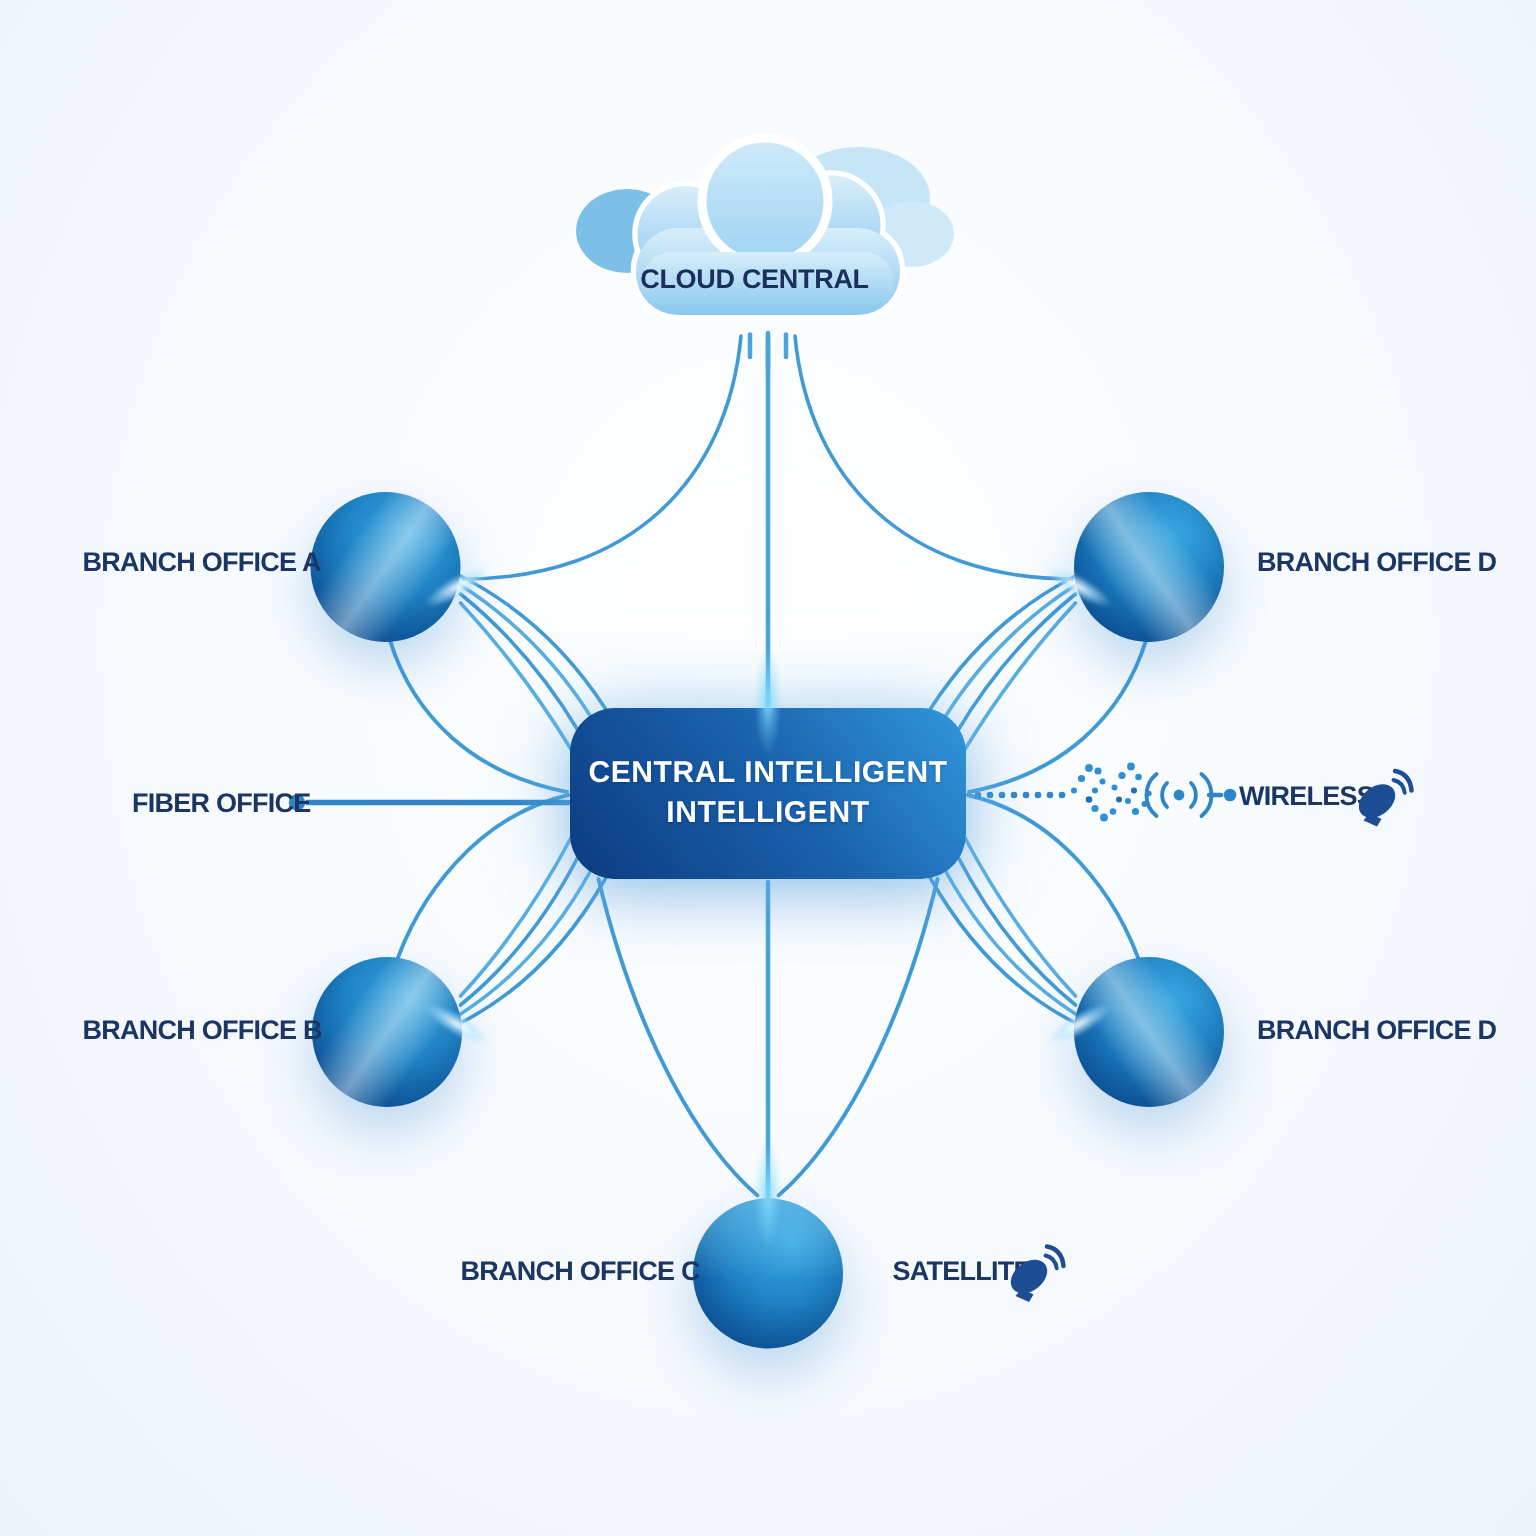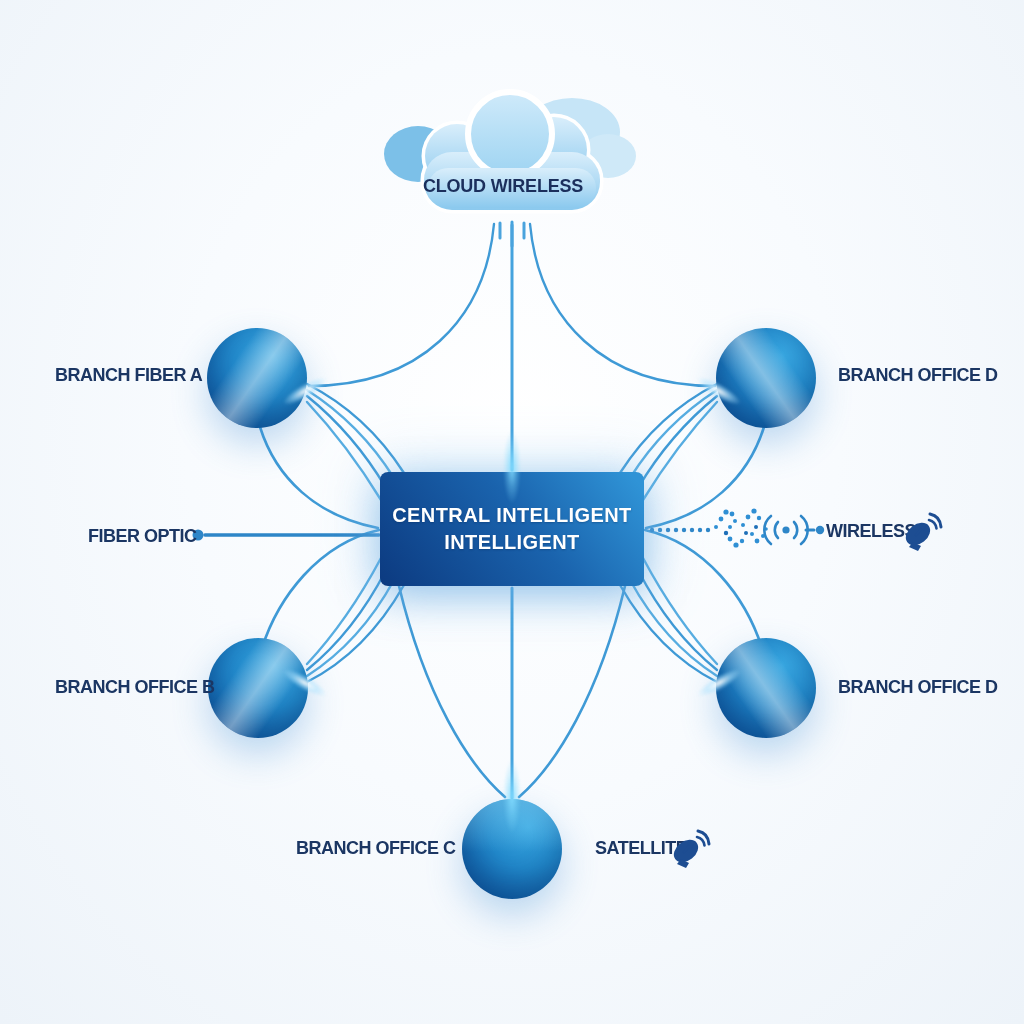--- a/index.html
+++ b/index.html
@@ -33,21 +33,21 @@
   }
   .flare-v {
     position:absolute; width:18px; height:74px; transform:translate(-50%,-50%);
     background: radial-gradient(closest-side, rgba(130,220,255,.95) 0%, rgba(130,220,255,.35) 55%, rgba(130,220,255,0) 100%);
     filter: blur(1px); z-index:6; pointer-events:none;
   }
 
   
   .controller {
     position:absolute; left:380px; top:472px; width:264px; height:114px;
-    border-radius:8px; z-index:3;
+    border-radius:30px; z-index:3;
     background: linear-gradient(52deg, #0c3a80 0%, #1a63ad 55%, #2f93d6 96%);
     box-shadow: 0 10px 38px rgba(90,160,220,.5), 0 0 60px rgba(140,200,245,.45);
     display:flex; flex-direction:column; align-items:center; justify-content:center;
     color:#ffffff; text-align:center;
   }
   .controller .ctl-line {
     font-weight:bold; font-size:20px; letter-spacing:.4px; line-height:1.35;
     text-shadow: 0 1px 2px rgba(0,40,90,.35);
   }
 
@@ -187,21 +187,21 @@
         <rect x="42" y="70" width="176" height="58" rx="28"></rect>
       </g>
       <g fill="url(#cg)" stroke="none">
         <circle cx="75" cy="74" r="32"></circle>
         <circle cx="172" cy="68" r="33"></circle>
         <rect x="42" y="70" width="176" height="58" rx="28"></rect>
       </g>
       <circle cx="128" cy="52" r="42" fill="url(#cg2)" stroke="#ffffff" stroke-width="6"></circle>
       <rect x="46" y="86" width="168" height="40" rx="20" fill="url(#cg)"></rect>
     </svg>
-    <span class="cloud-label">CLOUD WIRELESS</span>
+    <span class="cloud-label">CLOUD CENTRAL</span>
   </div>
 
   <div class="node" style="left:207px; top:328px;">
     <div class="streak"></div>
   </div>
   <div class="node flip" style="left:716px; top:328px;">
     <div class="streak"></div>
   </div>
   <div class="node" style="left:208px; top:638px;">
     <div class="streak"></div>
@@ -218,27 +218,27 @@
   <div class="glint" style="left:305px; top:683px; transform:translate(-50%,-50%) rotate(30deg);"></div>
   <div class="glint" style="left:719px; top:683px;"></div>
   <div class="flare-v" style="left:512px; top:467px;"></div>
   <div class="flare-v" style="left:512px; top:796px;"></div>
 
   <div class="controller">
     <span class="ctl-line">CENTRAL INTELLIGENT</span>
     <span class="ctl-line">INTELLIGENT</span>
   </div>
 
-  <div class="diagram-label" style="left:55px; top:375px;">BRANCH FIBER A</div>
+  <div class="diagram-label" style="left:55px; top:375px;">BRANCH OFFICE A</div>
   <div class="diagram-label" style="left:838px; top:375px;">BRANCH OFFICE D</div>
   <div class="diagram-label" style="left:55px; top:687px;text-align:right;">BRANCH OFFICE B</div>
   <div class="diagram-label" style="left:838px; top:687px;">BRANCH OFFICE D</div>
-  <div class="diagram-label" style="left:296px; top:848px;">BRANCH OFFICE C</div>
-
-  <div class="diagram-label" style="left:88px; top:536px;">FIBER OPTIC</div>
+  <div class="diagram-label" style="left:307px; top:848px;">BRANCH OFFICE C</div>
+
+  <div class="diagram-label" style="left:88px; top:536px;">FIBER OFFICE</div>
   <div class="diagram-label" style="left:826px; top:531px;">WIRELESS</div>
   <div class="diagram-label" style="left:595px; top:848px;">SATELLITE</div>
 
   <div class="dish" style="left:900px; top:507px;">
     <svg width="46" height="46" viewBox="0 0 46 46">
       <g fill="#1d4d92" stroke="none">
         <ellipse cx="18" cy="27" rx="13.5" ry="9.5" transform="rotate(-38 18 27)"></ellipse>
         <path d="M13 35 L21 39 L18 44 L9 40 Z"></path>
       </g>
       <g stroke="#1d4d92" fill="none" stroke-linecap="round">

